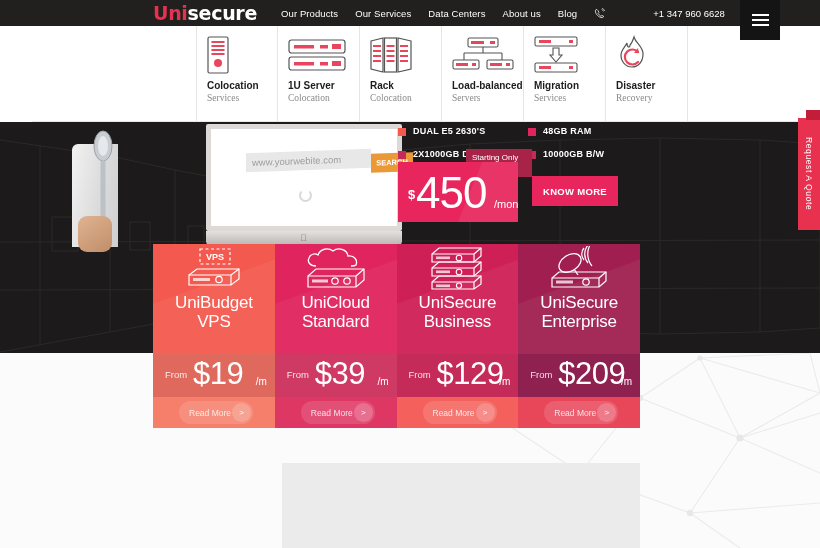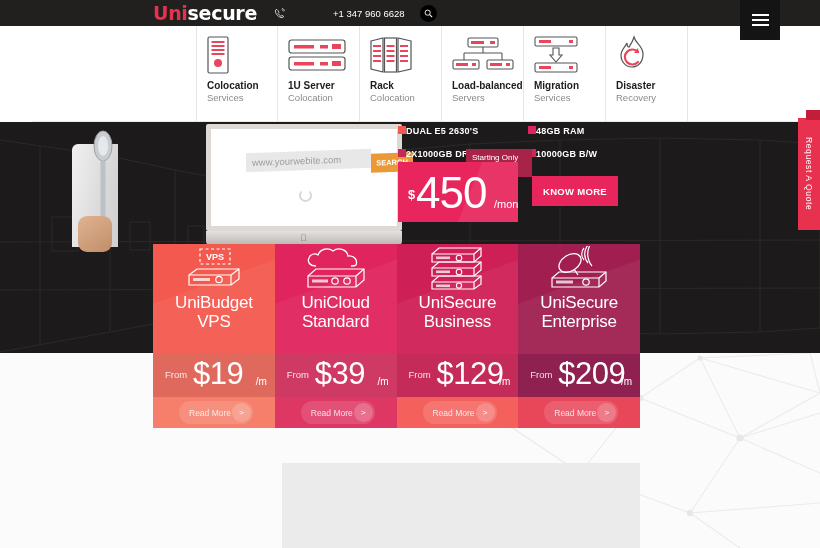--- a/index.html
+++ b/index.html
@@ -51,21 +51,21 @@
   }
   .svc{
     width:82px; padding-top:8px;
     border-right:1px solid #e6e6e6; position:relative;
   }
   .svc:first-child{ border-left:1px solid #e6e6e6; }
   .svc-icon{ height:42px; display:flex; align-items:center; padding-left:10px; }
   .svc-t1{ font-size:10px; font-weight:bold; color:#1d1d1d; padding-left:10px;
            margin-top:4px; line-height:12px; white-space:nowrap;}
   .svc-t2{ font-size:9.5px; color:#8a8a8a; padding-left:10px; line-height:12px;
-           white-space:nowrap;}
+           white-space:nowrap;font-family:Liberation Serif, serif;}
 
   
   .hero{
     position:absolute; left:0; top:122px; width:820px; height:231px;
     background:#1c1a1a; overflow:hidden; z-index:10;
   }
   .racks{ position:absolute; inset:0; opacity:.55; }
   .hero-photo{
     position:absolute; left:60px; top:0px; width:330px; height:125px;
   }
@@ -118,21 +118,21 @@
   .fist.l{ left:18px; top:94px; }
   .fist.r{ left:284px; top:94px; }
   .spoon{ position:absolute; left:30px; top:8px; }
   .fork{ position:absolute; left:296px; top:4px; }
 
   
   .specs{
     position:absolute; left:398px; top:4px; width:300px;
     display:grid; grid-template-columns:130px 130px; row-gap:13px; column-gap:0;
   }
-  .spec{ display:flex; align-items:flex-start; gap:0; }
+  .spec{ display:flex; align-items:flex-end; gap:7px; }
   .spec .dot{ width:8px; height:8px; display:block; }
   .spec .txt{ color:#ffffff; font-size:9px; font-weight:bold; letter-spacing:.25px;
               white-space:nowrap; }
 
   .pricebox{
     position:absolute; left:398px; top:40px; width:120px; height:60px;
     background:#e8255c; overflow:hidden;
   }
   .pricebox:after{
     content:""; position:absolute; right:-22px; top:-18px;
@@ -247,20 +247,27 @@
     position:absolute; left:334px; top:512px; color:#111;
     font-size:27px; font-weight:bold; line-height:32px; letter-spacing:-.4px;
   }
 </style>
 </head>
 <body>
 
 <div class="topbar">
   <div class="logo"><span class="uni">Uni</span><span>secure</span></div>
 
+  <nav class="navlist">
+    <a href="#">Our Products</a>
+    <a href="#">Our Services</a>
+    <a href="#">Data Centers</a>
+    <a href="#">About us</a>
+    <a href="#">Blog</a>
+  </nav>
 
   <div class="phone">
     <svg class="phone-icon" viewBox="0 0 16 16">
       <path d="M4 2c-1 0-2 1-2 2 0 5 5 10 10 10 1 0 2-1 2-2l-2.5-1.2-1.3 1.3C8.8 11.4 6.6 9.2 5.9 7.8L7.2 6.5 6 4z" fill="none" stroke="#ffffff" stroke-width="1.1"></path>
       <path d="M11 2.2a4 4 0 0 1 2.8 2.8M11.6 0.4a6 6 0 0 1 4 4" fill="none" stroke="#ffffff" stroke-width="0.9"></path>
     </svg>
     <span class="phone-num">+1 347 960 6628</span>
   </div>
 
   <div class="search-btn">

